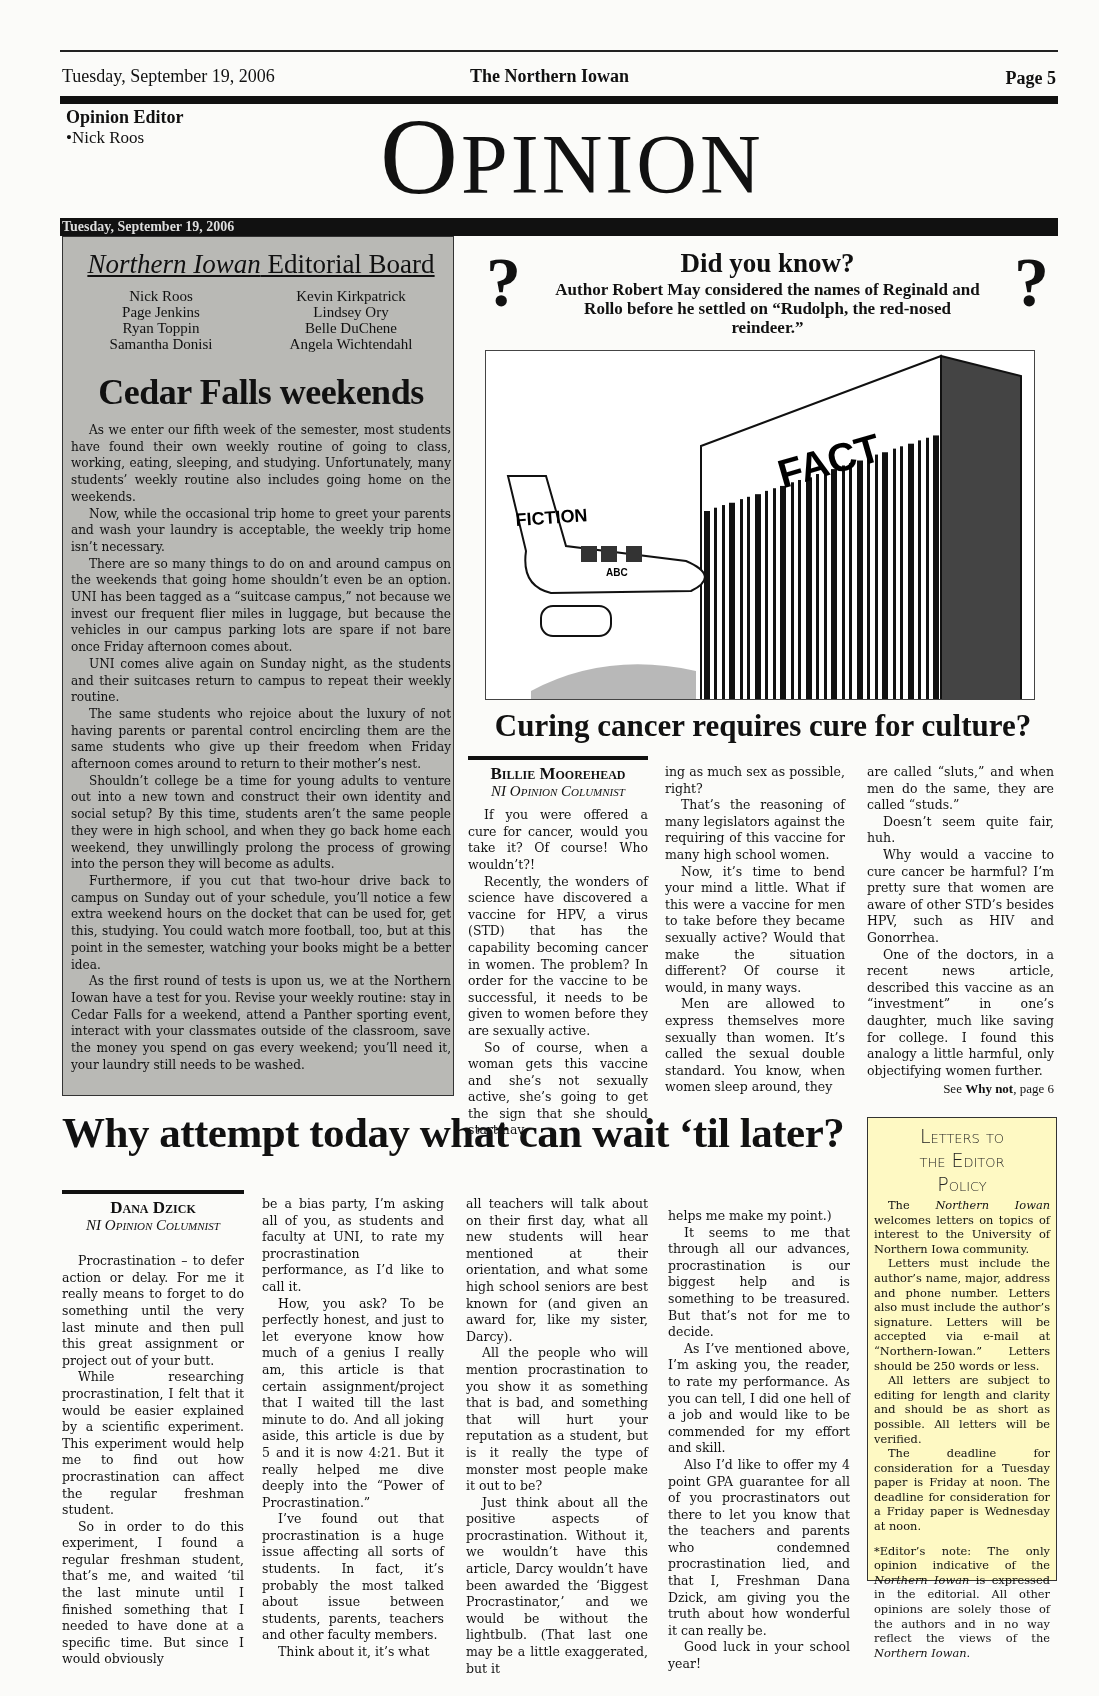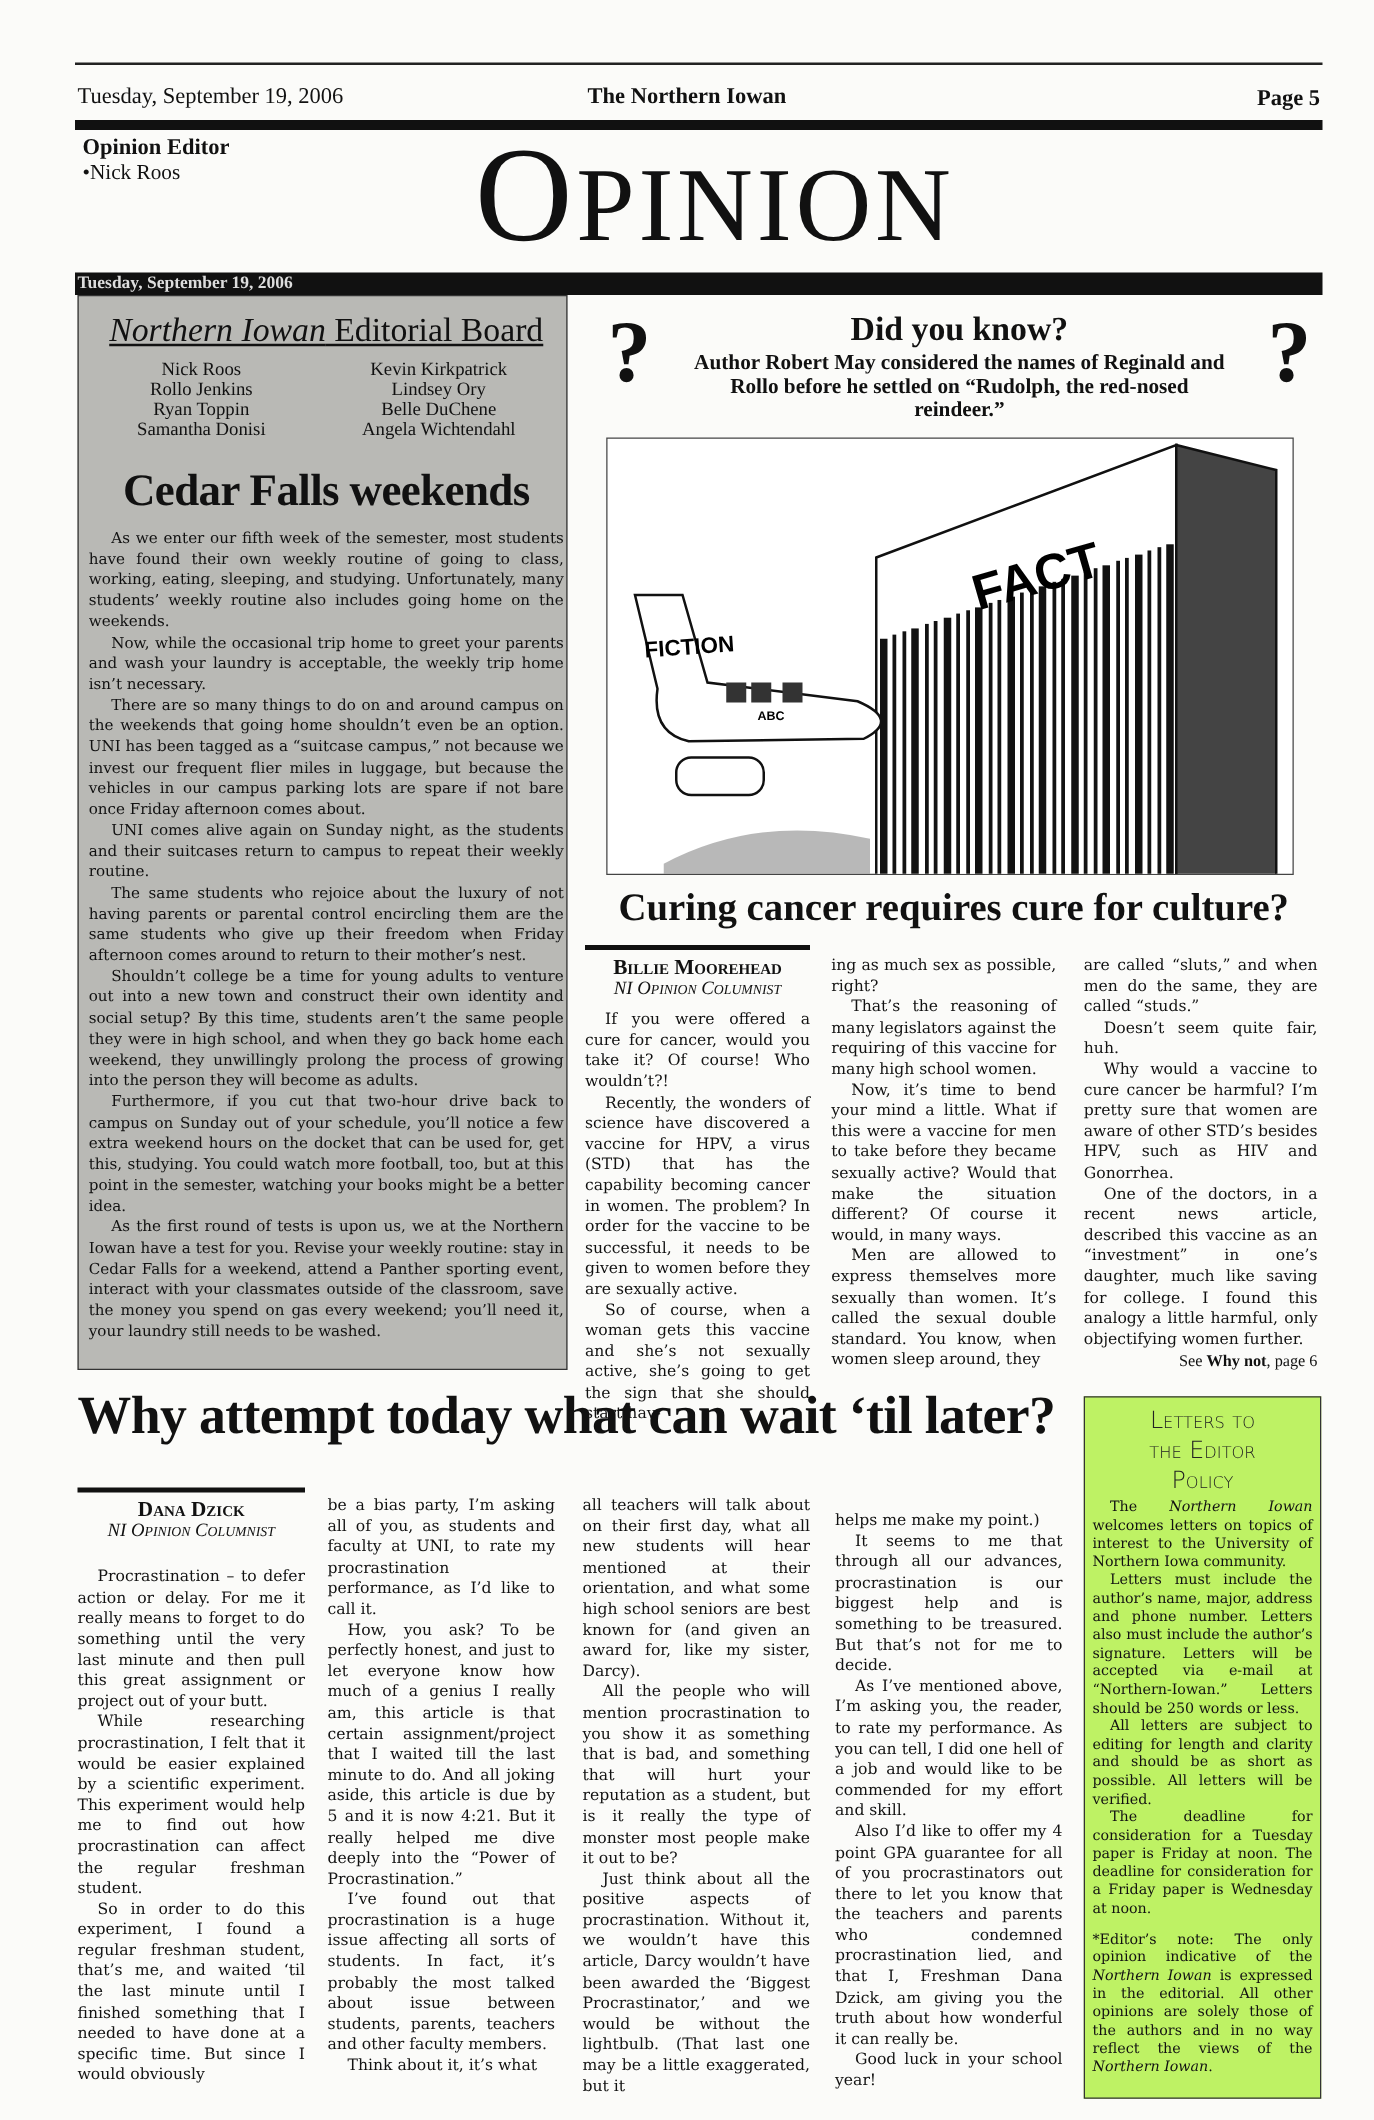--- a/index.html
+++ b/index.html
@@ -47,21 +47,21 @@
   .byline-rule { height: 4px; background: #111; }
   .col { font-family: "DejaVu Serif", serif; font-size: 12.5px; line-height: 16.6px; text-align: justify; }
   .col p { text-indent: 16px; }
   .byline-name { text-align: center; font-family: "Liberation Serif", serif; font-weight: bold; font-variant: small-caps; font-size: 17px; margin-top: 6px; }
   .byline-role { text-align: center; font-family: "Liberation Serif", serif; font-style: italic; font-variant: small-caps; font-size: 15px; }
   .see-more { text-align: right; font-family: "Liberation Serif", serif; font-size: 13px; text-indent: 0 !important; margin-top: 2px; }
 
   .why-head { left: 62px; top: 1108px; width: 790px; font-family: "Liberation Serif", serif; font-weight: bold; font-size: 43px; letter-spacing: -0.5px; }
 
   
-  .letters { left: 867px; top: 1117px; width: 190px; height: 562px; background: #bef264; border: 1px solid #333; padding: 6px 6px; }
+  .letters { left: 867px; top: 1117px; width: 190px; height: 464px; background: #fef9c3; border: 1px solid #333; padding: 6px 6px; }
   .letters-title { text-align: center; font-family: "DejaVu Sans", sans-serif; font-size: 19px; line-height: 24px; font-variant: small-caps; font-weight: 300; color: #222; }
   .letters-body { font-family: "DejaVu Serif", serif; font-size: 11.4px; line-height: 14.6px; text-align: justify; margin-top: 2px; }
   .letters-body p { text-indent: 14px; }
   .letters-note { margin-top: 10px; text-indent: 0 !important; }
 </style>
 </head>
 <body>
 
 <div class="abs top-rule"></div>
 <div class="abs masthead">
@@ -77,21 +77,21 @@
 
 <div class="abs black-bar">
     <span>Tuesday, September 19, 2006</span>
   </div>
 
 <div class="abs editorial">
   <div class="board-title"><i>Northern Iowan</i><span> Editorial Board</span></div>
   <div class="board-names">
     <div>
       <div>Nick Roos</div>
-      <div>Rollo Jenkins</div>
+      <div>Page Jenkins</div>
       <div>Ryan Toppin</div>
       <div>Samantha Donisi</div>
     </div>
     <div>
       <div>Kevin Kirkpatrick</div>
       <div>Lindsey Ory</div>
       <div>Belle DuChene</div>
       <div>Angela Wichtendahl</div>
     </div>
   </div>

